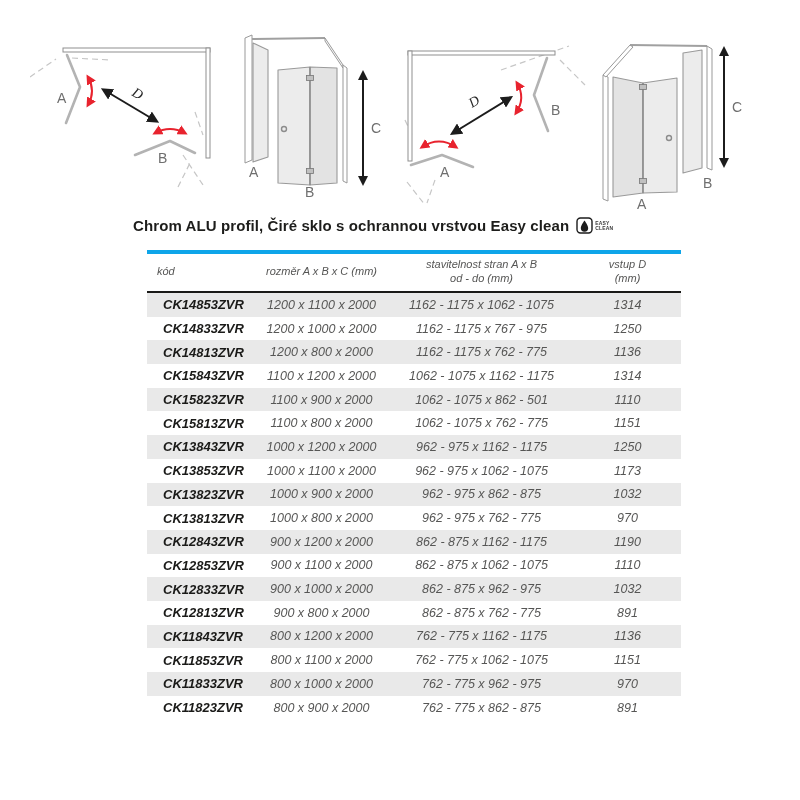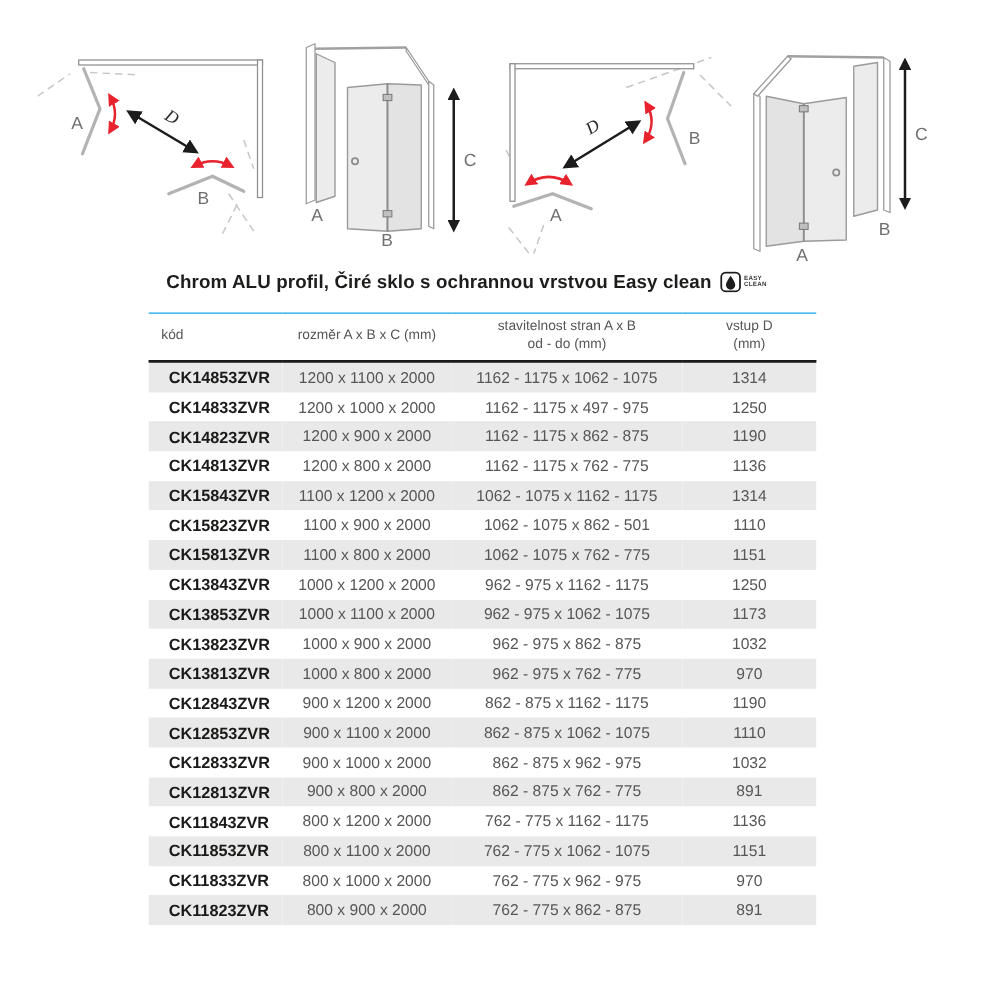--- a/index.html
+++ b/index.html
@@ -17,22 +17,22 @@
   .glass2{fill:#e3e3e3;stroke:#9a9a9a;stroke-width:1.1;stroke-linejoin:round;}
   .frame{fill:#fff;stroke:#999;stroke-width:1;stroke-linejoin:round;}
   .rail{fill:none;stroke:#a0a0a0;stroke-width:2;}
   .hinge{fill:#c0c0c0;stroke:#777;stroke-width:0.8;}
 
   .title-row{position:absolute;left:133px;top:217px;display:flex;align-items:center;gap:7px;}
   .title{font-size:15px;font-weight:bold;color:#1d1d1b;margin:0;letter-spacing:0.1px;}
   .badge{display:flex;align-items:center;gap:2px;}
   .badge-txt{font-size:5px;line-height:5px;color:#3a3a3a;font-weight:bold;letter-spacing:0.2px;}
 
-  .spec-table{position:absolute;left:119px;top:250px;width:534px;border-collapse:collapse;
-              border-top:1px solid #0ea5e9;table-layout:fixed;}
+  .spec-table{position:absolute;left:147px;top:250px;width:534px;border-collapse:collapse;
+              border-top:4px solid #0ea5e9;table-layout:fixed;font-style:italic;}
   .spec-table thead th{border-bottom:2px solid #1a1a18;font-weight:normal;font-size:11px;
               color:#565655;height:31px;vertical-align:middle;padding:2px 0 4px;line-height:1.25;}
   .spec-table thead th.h-code{text-align:left;padding-left:10px;}
   .spec-table tbody td{height:23.7px;font-size:12.5px;color:#565655;text-align:center;padding:0;}
   .spec-table tbody td.code{font-weight:bold;color:#1a1a18;text-align:left;padding-left:16px;font-size:13px;}
   .spec-table tbody tr:nth-child(odd){background:#e9e9e9;}
 </style>
 </head>
 <body>
 
@@ -179,28 +179,22 @@
 
     <tr>
         <td class="code">CK14853ZVR</td>
         <td>1200 x 1100 x 2000</td>
         <td>1162 - 1175 x 1062 - 1075</td>
         <td>1314</td>
       </tr>
         <tr>
         <td class="code">CK14833ZVR</td>
         <td>1200 x 1000 x 2000</td>
-        <td>1162 - 1175 x 497 - 975</td>
+        <td>1162 - 1175 x 767 - 975</td>
         <td>1250</td>
-      </tr>
-        <tr>
-        <td class="code">CK14823ZVR</td>
-        <td>1200 x 900 x 2000</td>
-        <td>1162 - 1175 x 862 - 875</td>
-        <td>1190</td>
       </tr>
         <tr>
         <td class="code">CK14813ZVR</td>
         <td>1200 x 800 x 2000</td>
         <td>1162 - 1175 x 762 - 775</td>
         <td>1136</td>
       </tr>
         <tr>
         <td class="code">CK15843ZVR</td>
         <td>1100 x 1200 x 2000</td>

